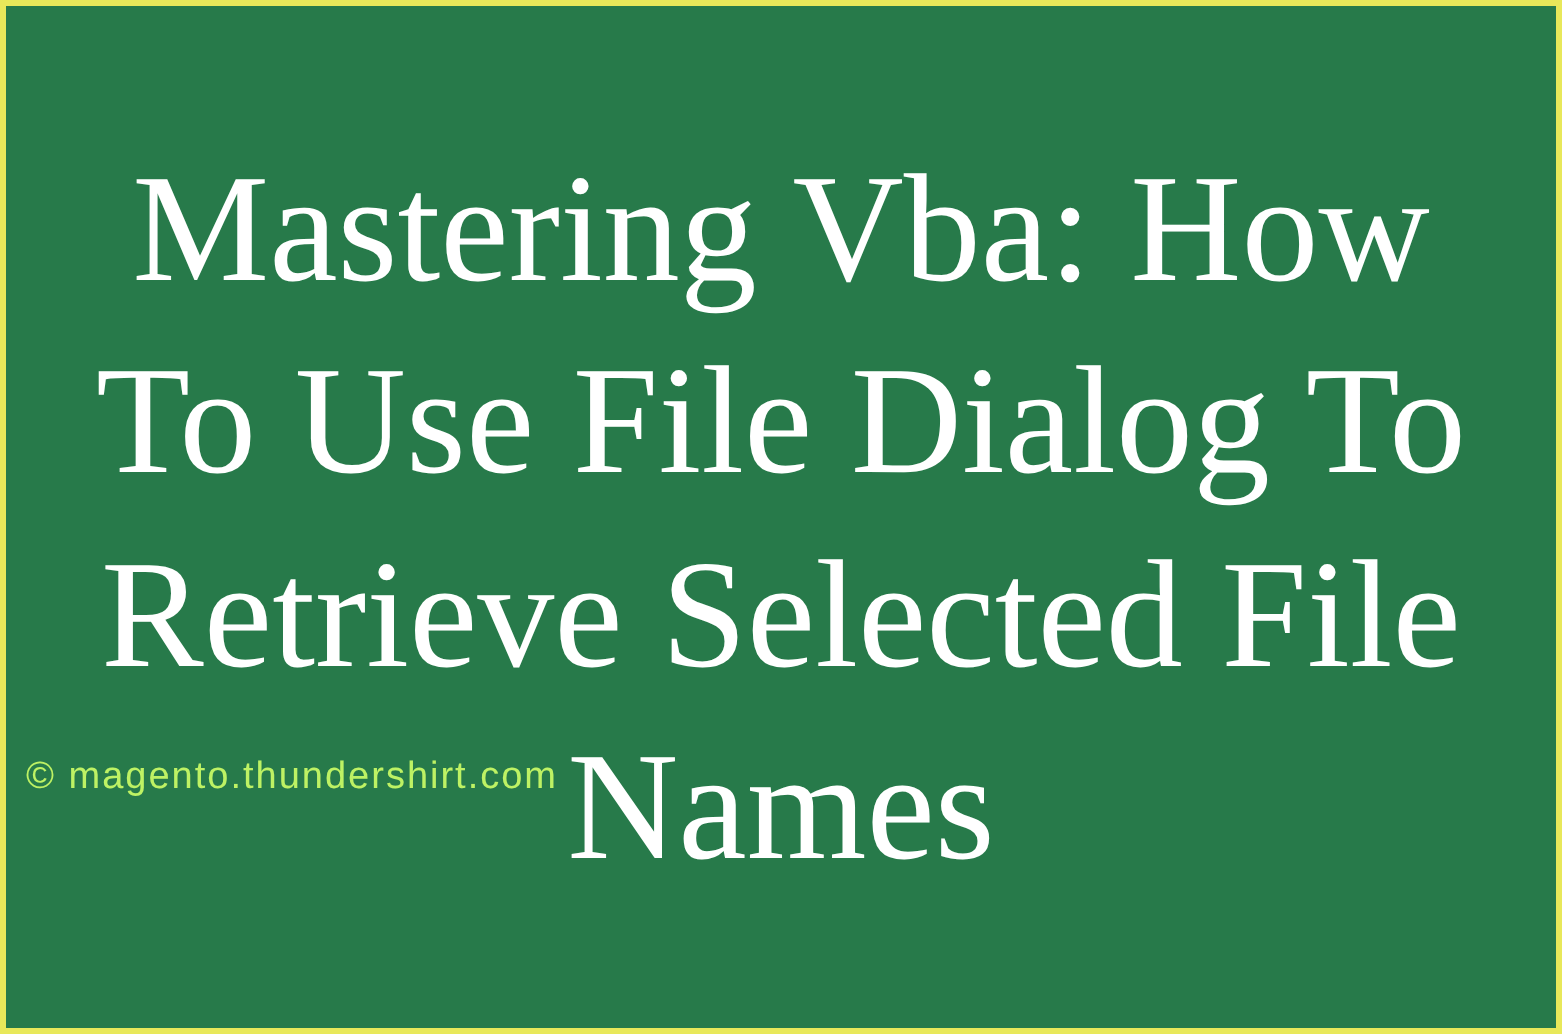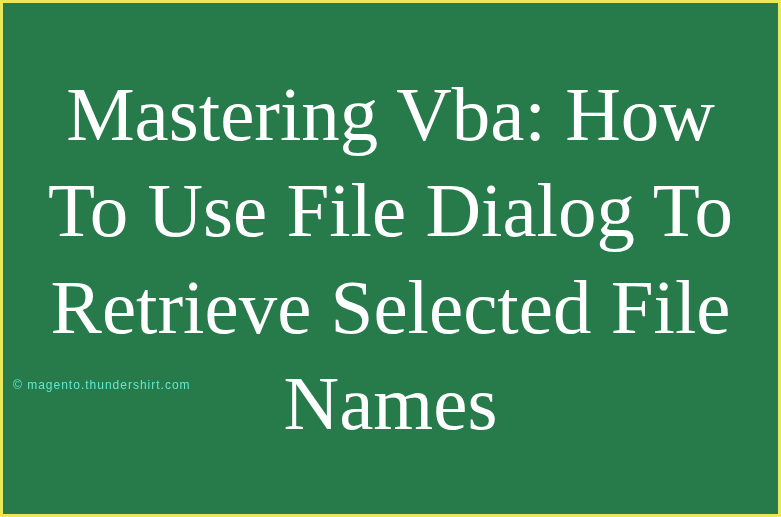--- a/index.html
+++ b/index.html
@@ -29,23 +29,23 @@
       font-size: 77px;
       line-height: 1.25;
       text-align: center;
       font-weight: normal;
       padding: 0 24px;
     }
     .watermark {
       position: absolute;
       left: 10px;
       top: 375px;
-      color: #5eead4;
+      color: #bef264;
       font-family: Arial, sans-serif;
-      font-size: 12px;
+      font-size: 19px;
       letter-spacing: 1px;
     }
   </style>
 </head>
 <body>
 
 <div class="container">
   <h1 class="title">Mastering Vba: How To Use File Dialog To Retrieve Selected File Names</h1>
   <div class="watermark">© magento.thundershirt.com</div>
 </div>

